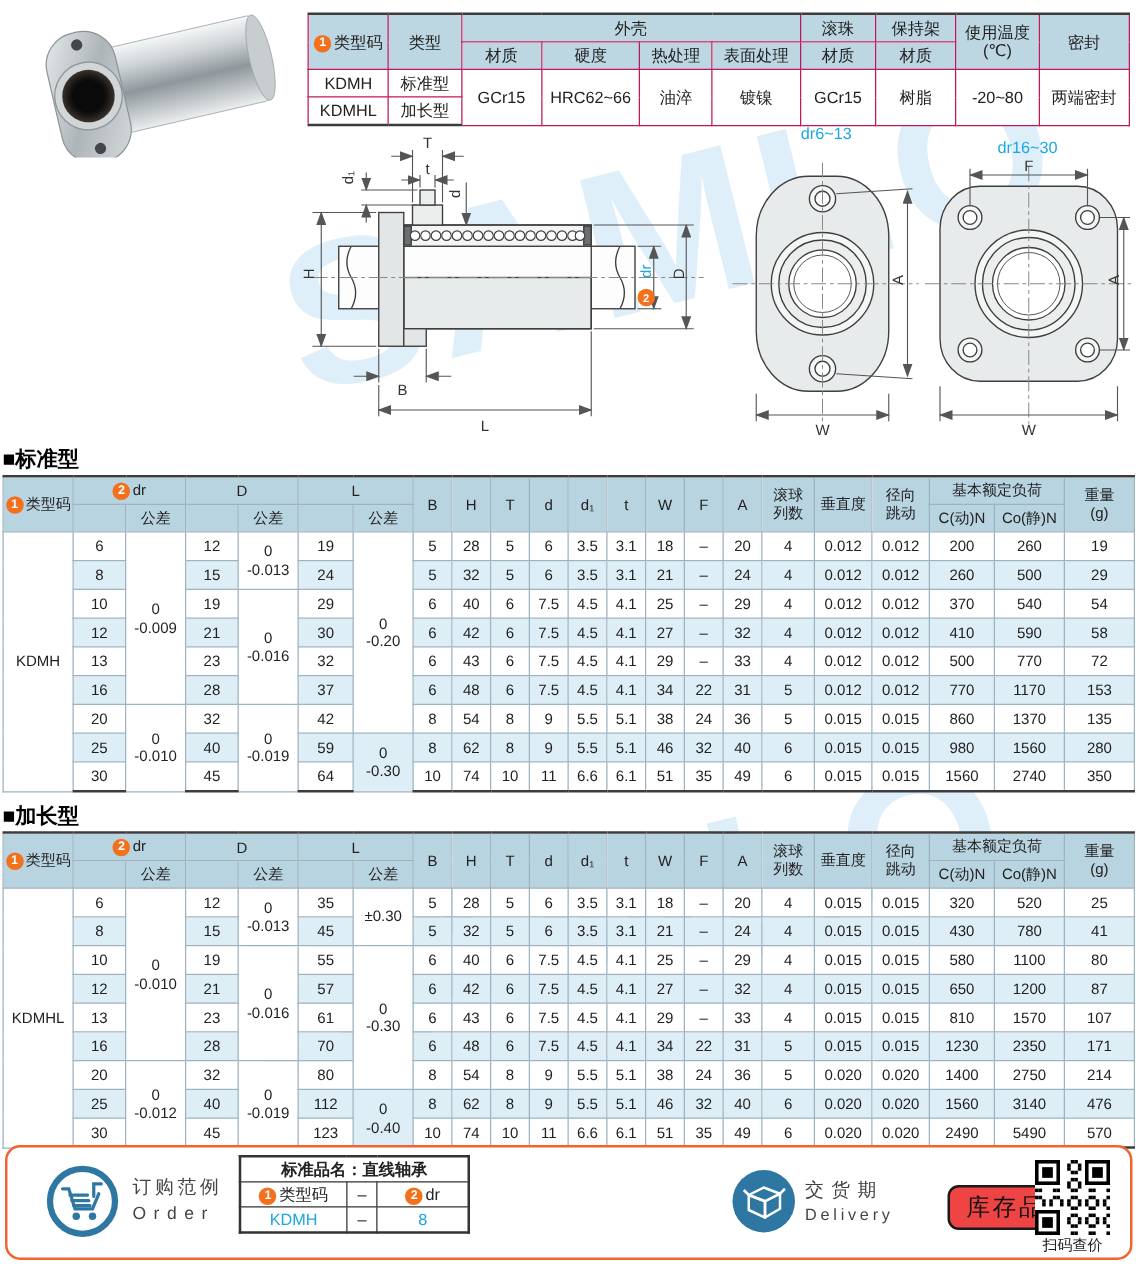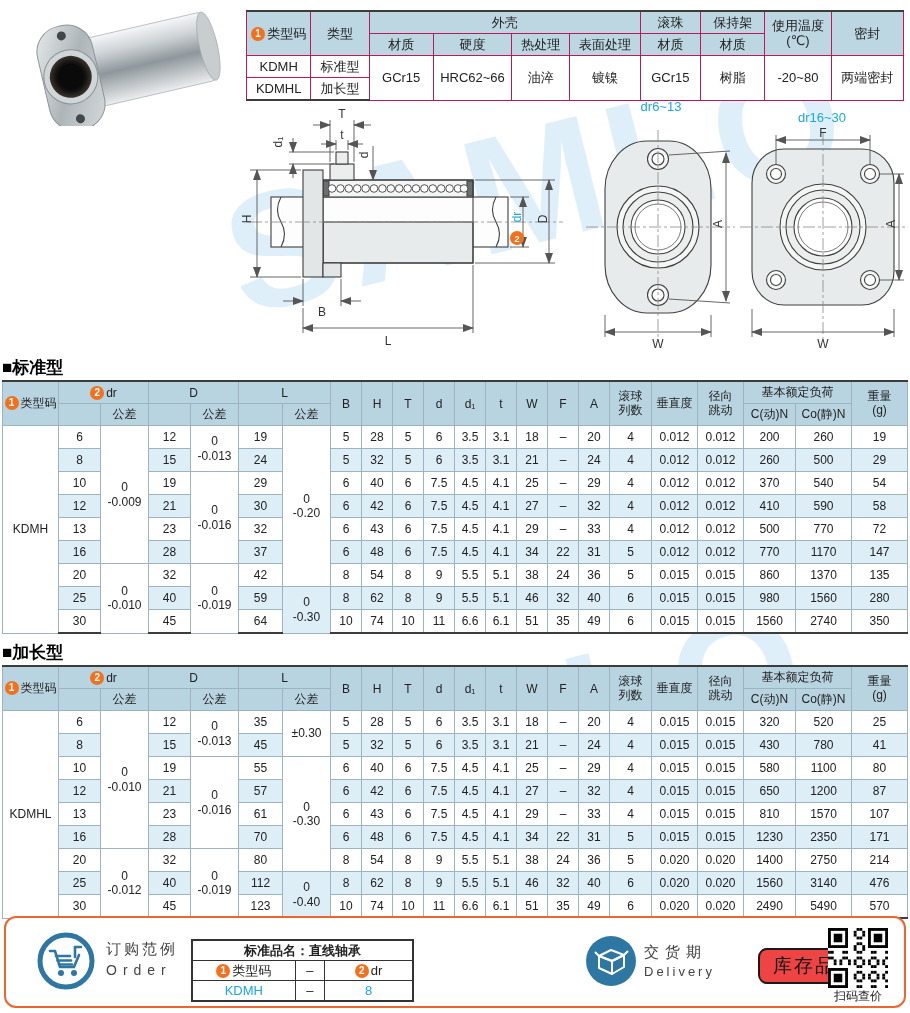--- a/index.html
+++ b/index.html
@@ -50,21 +50,21 @@
   .t-std{top:380px;}
   .t-ext{top:665px;}
 
   
   .footer{position:absolute;left:4px;top:916px;width:898px;height:88px;border:2px solid #f0652f;
           border-radius:12px;background:#fff;z-index:2;}
   .f-abs{position:absolute;}
   .cart-icon{left:30px;top:13px;}
   .order-cn{left:100px;top:22px;font-size:15px;letter-spacing:3px;color:#444;}
   .order-en{left:100px;top:44px;font-size:14px;letter-spacing:6px;color:#444;}
-  .order-table{left:185px;top:21px;width:223px;font-size:13px;background:#fff;}
+  .order-table{left:185px;top:6px;width:185px;font-size:13px;background:#fff;}
   .order-table th,.order-table td{border:1px solid #333;text-align:center;height:19px;padding:0 3px;font-weight:normal;}
   .order-table th{font-weight:bold;}
   .order-table{border:2px solid #333;}
   .deliv-icon{left:578px;top:16px;}
   .deliv-cn{left:638px;top:25px;font-size:15px;letter-spacing:6px;color:#404040;}
   .deliv-en{left:638px;top:46px;font-size:13px;letter-spacing:3px;color:#444;}
   .stock-btn{left:752px;top:30px;background:#ef4444;border:2px solid #1a1a1a;border-radius:9px;
              font-size:19px;letter-spacing:2px;padding:3px 13px;color:#111;}
   .qr{left:822px;top:10px;}
   .qr-label{left:808px;top:70px;width:88px;text-align:center;font-size:12px;color:#222;}
@@ -516,21 +516,21 @@
           <td>4.5</td>
           <td>4.1</td>
           <td>34</td>
           <td>22</td>
           <td>31</td>
           <td>5</td>
           <td>0.012</td>
           <td>0.012</td>
           <td>770</td>
           <td>1170</td>
-          <td>147</td>
+          <td>153</td>
         </tr>
         <tr>
           <td class="cyan">20</td>
           <td class="tol merged" rowspan="3">0
 -0.010</td>
           <td>32</td>
           <td class="tol merged" rowspan="3">0
 -0.019</td>
           <td>42</td>
           <td>8</td>

